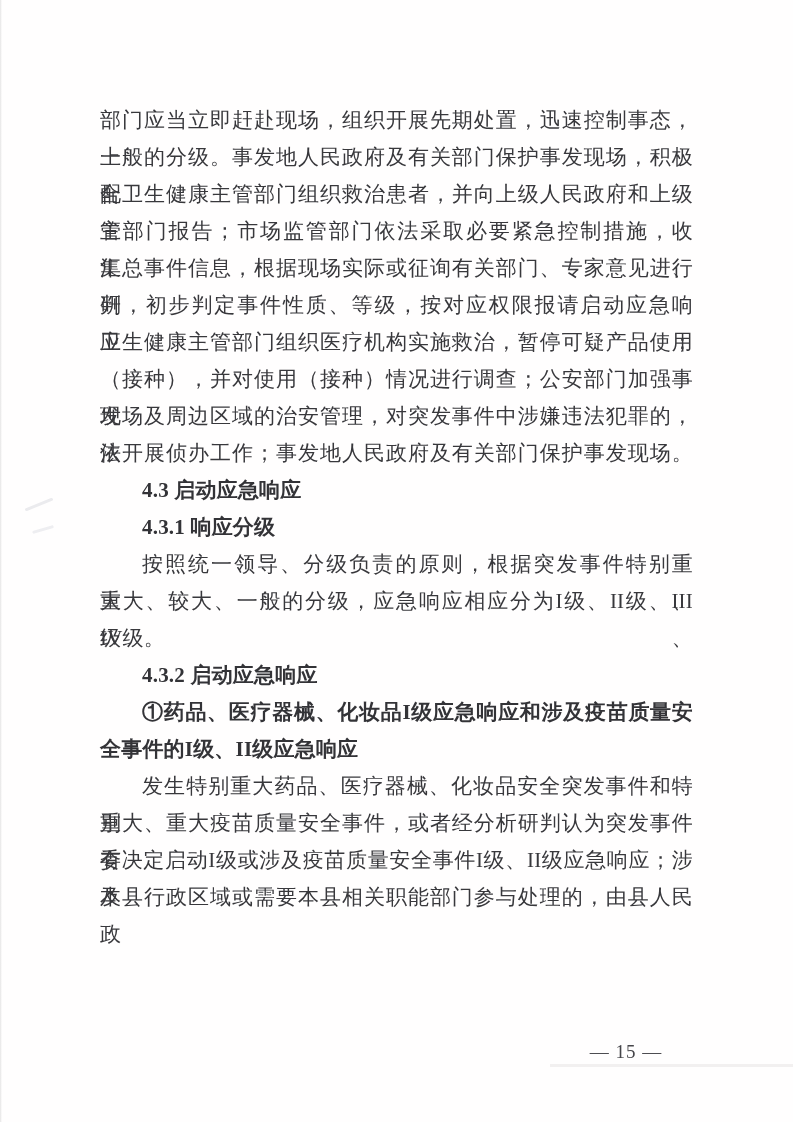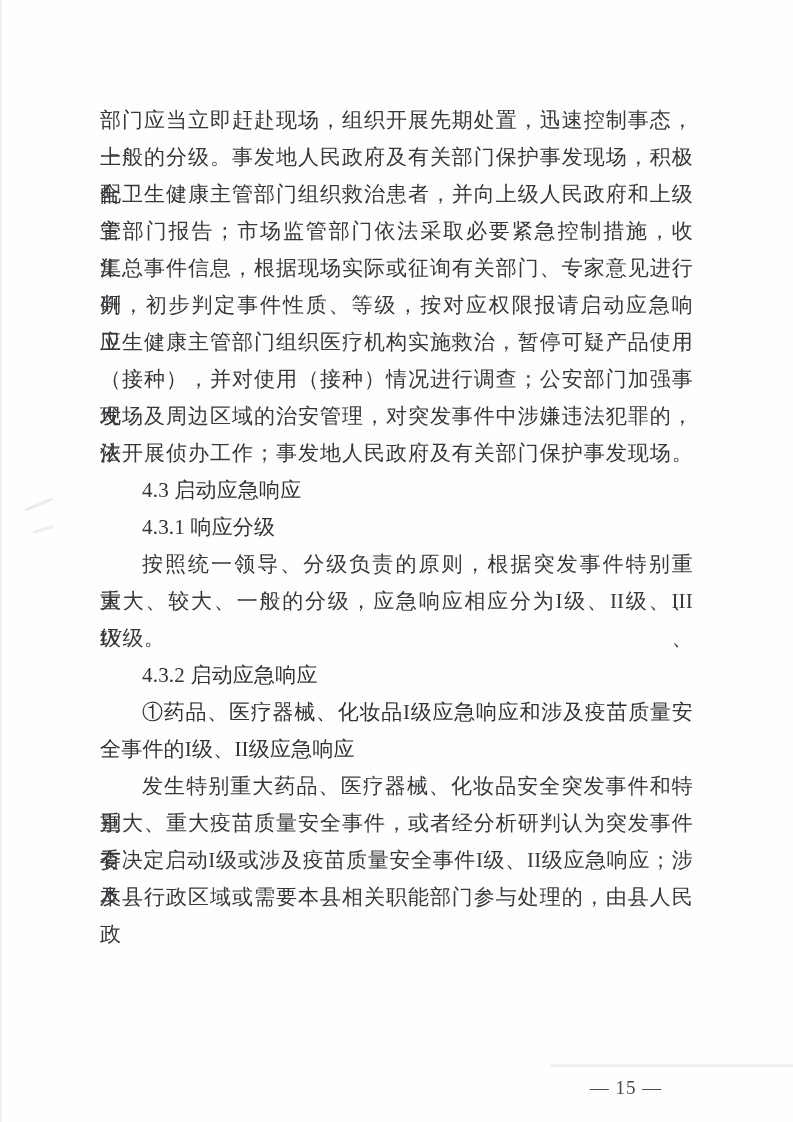--- a/index.html
+++ b/index.html
@@ -64,27 +64,27 @@
     letter-spacing: 0.2px;
   }
   .line.fill {
     text-align-last: justify;
   }
   .line.indent {
     text-indent: 2em;
   }
   .line.heading,
   .line.emphasis {
-    font-weight: normal;
+    font-weight: bold;
     color: #333337;
   }
   .page-number {
     position: absolute;
     left: 560px;
-    top: 1076px;
+    top: 1040px;
     width: 132px;
     text-align: center;
     font-size: 19px;
     line-height: 24px;
     color: #46464a;
     letter-spacing: 1px;
   }
 </style>
 </head>
 <body>

